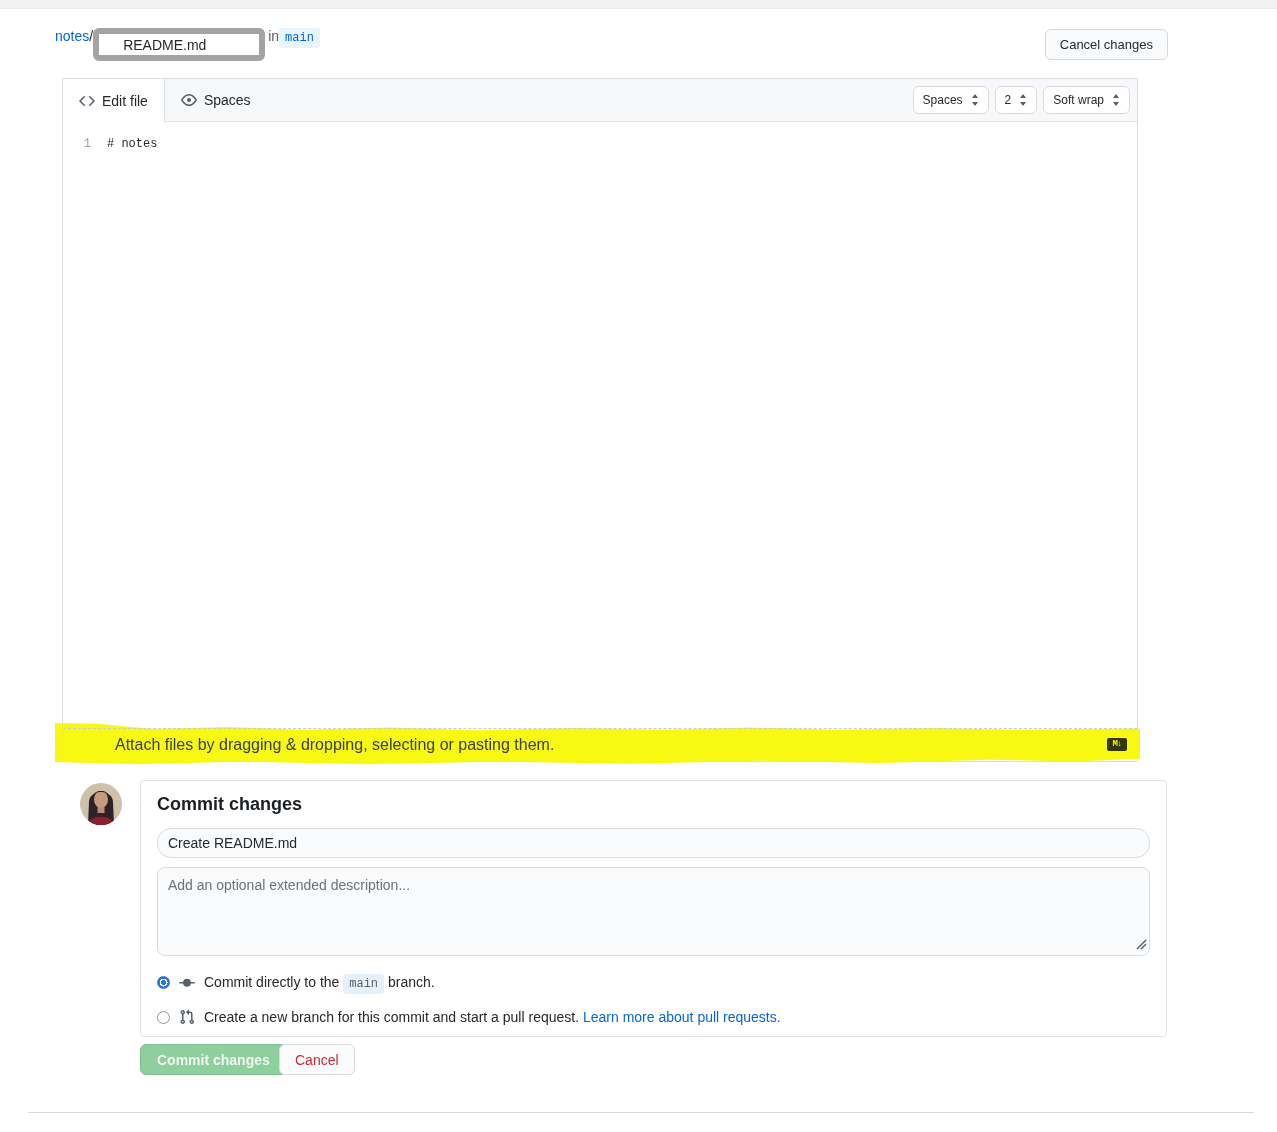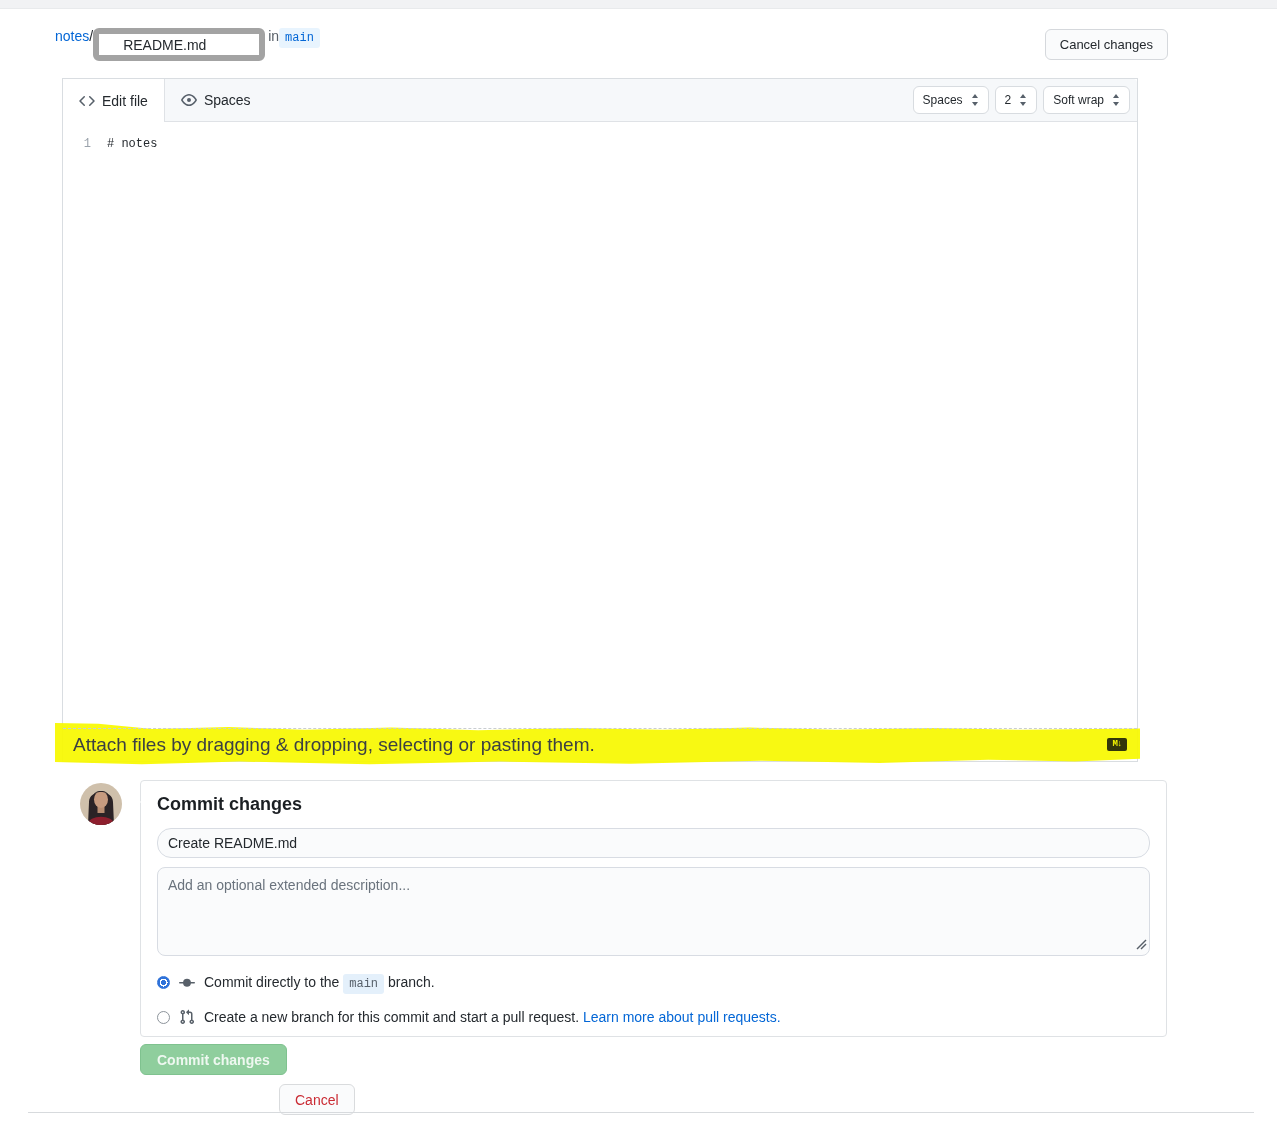--- a/index.html
+++ b/index.html
@@ -33,21 +33,21 @@
   .editor-area { height:606px; background:#fff; padding-top:13px; font-family:"Liberation Mono", monospace; font-size:12px; overflow:hidden; cursor:text; }
   .code-line { display:flex; line-height:18px; }
   .code-line .ln { width:44px; text-align:right; padding-right:16px; color:#9aa2ab; user-select:none; }
   .code-line .code { color:#24292e; white-space:pre; }
 
   
   .attach-bar { position:relative; height:33px; display:flex; align-items:center; padding:0 10px; border-radius:0 0 4px 4px; }
   .dash-line { position:absolute; left:0; right:0; top:0; border-top:1px dashed #c9cdd1; z-index:2; }
   .marker-highlight { position:absolute; left:-8px; right:-3px; top:-6px; bottom:-7px; background:#f7f900; opacity:.93; z-index:1;
     clip-path: polygon(0% 2%, 4% 4%, 9% 15%, 16% 11%, 23% 17%, 31% 12%, 39% 18%, 48% 13%, 56% 17%, 64% 12%, 72% 17%, 81% 13%, 89% 17%, 100% 14%, 100% 80%, 94% 86%, 86% 82%, 76% 89%, 65% 84%, 53% 91%, 41% 86%, 29% 92%, 17% 86%, 8% 92%, 0% 87%); }
-  .attach-text { position:relative; z-index:3; font-size:19px; color:#3c4043; }
+  .attach-text { position:relative; z-index:3; font-size:16px; color:#3c4043;margin-left:42px; }
   .md-badge { position:relative; z-index:3; margin-left:auto; width:20px; height:13px; background:#33370a; border-radius:2px; color:#f7f900; font-family:"Liberation Mono", monospace; font-size:9px; font-weight:bold; display:flex; align-items:center; justify-content:center; line-height:1; letter-spacing:-1px; }
 
   
   .avatar { position:absolute; left:80px; top:783px; width:42px; height:42px; border-radius:50%; overflow:hidden; }
   .bubble-caret-outer { position:absolute; left:132px; top:794px; width:0; height:0; border:8px solid transparent; border-right-color:#dfe2e5; }
   .bubble-caret-inner { position:absolute; left:134px; top:796px; width:0; height:0; border:6px solid transparent; border-right-color:#fff; z-index:2; }
 
   .commit-box { position:absolute; left:140px; top:780px; width:1027px; height:257px; background:#fff; border:1px solid #dfe2e5; border-radius:4px; padding:13px 16px; }
   .commit-heading { font-size:18px; font-weight:700; color:#1b1f23; margin-bottom:13px; }
   .commit-message { width:100%; height:30px; background:#fafbfc; border:1px solid #d8dce3; border-radius:14px; padding:0 10px; font-size:14px; color:#24292e; font-family:"Liberation Sans", sans-serif; outline:none; }
@@ -59,21 +59,21 @@
   .radio-row { display:flex; align-items:center; gap:9px; margin-top:14px; font-size:14px; color:#24292e; }
   .radio-row + .radio-row { margin-top:18px; }
   .radio { width:13px; height:13px; border-radius:50%; flex:none; cursor:pointer; }
   .radio.checked { background:radial-gradient(circle at center, #2f72d9 0 2.6px, #fff 2.6px 4px, #2f72d9 4px 100%); border:1px solid #2f72d9; }
   .radio.unchecked { background:#fff; border:1px solid #8d949b; }
   .radio-icon { display:flex; color:#586069; }
   .branch-badge.gray { color:#57606a; background:#e4f0fb; }
   .pr-link { color:#0366d6; text-decoration:none; cursor:pointer; }
 
   .commit-submit { position:absolute; left:140px; top:1044px; height:31px; padding:0 16px; font-size:14px; font-weight:600; color:rgba(255,255,255,.85); background:#8fce9d; border:1px solid #7fc28f; border-radius:6px; cursor:not-allowed; display:inline-flex; align-items:center; }
-  .commit-cancel { position:absolute; left:279px; top:1084px; height:31px; padding:0 15px; font-size:14px; color:#ca2b34; background:#fafbfc; border:1px solid #d9dbdd; border-radius:6px; cursor:pointer; display:inline-flex; align-items:center; }
+  .commit-cancel { position:absolute; left:279px; top:1044px; height:31px; padding:0 15px; font-size:14px; color:#ca2b34; background:#fafbfc; border:1px solid #d9dbdd; border-radius:6px; cursor:pointer; display:inline-flex; align-items:center; }
 
   .footer-divider { position:absolute; left:28px; top:1112px; width:1226px; border-top:1px solid #d7dadd; }
 </style>
 </head>
 <body>
 
 <div id="app">
 
   <div class="top-strip"></div>
 

